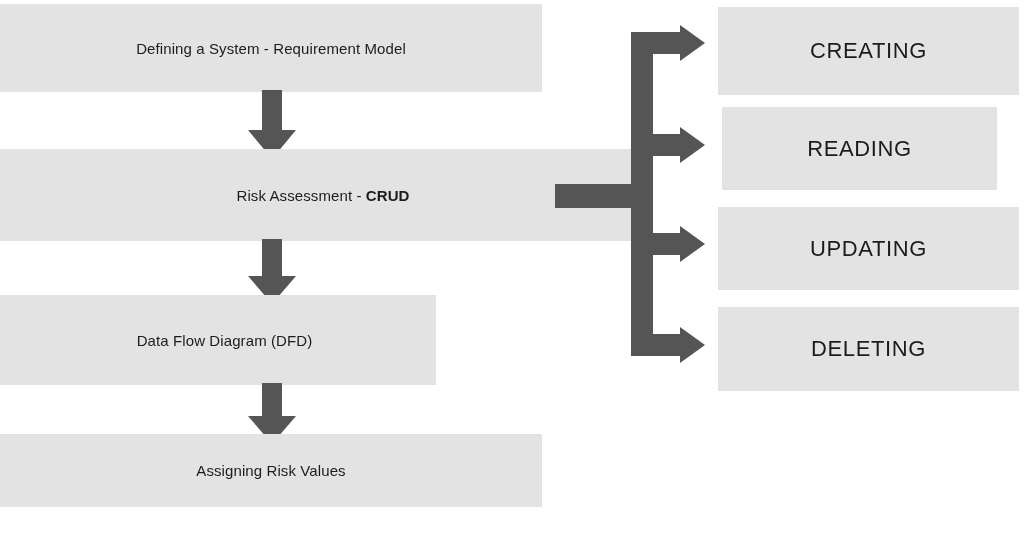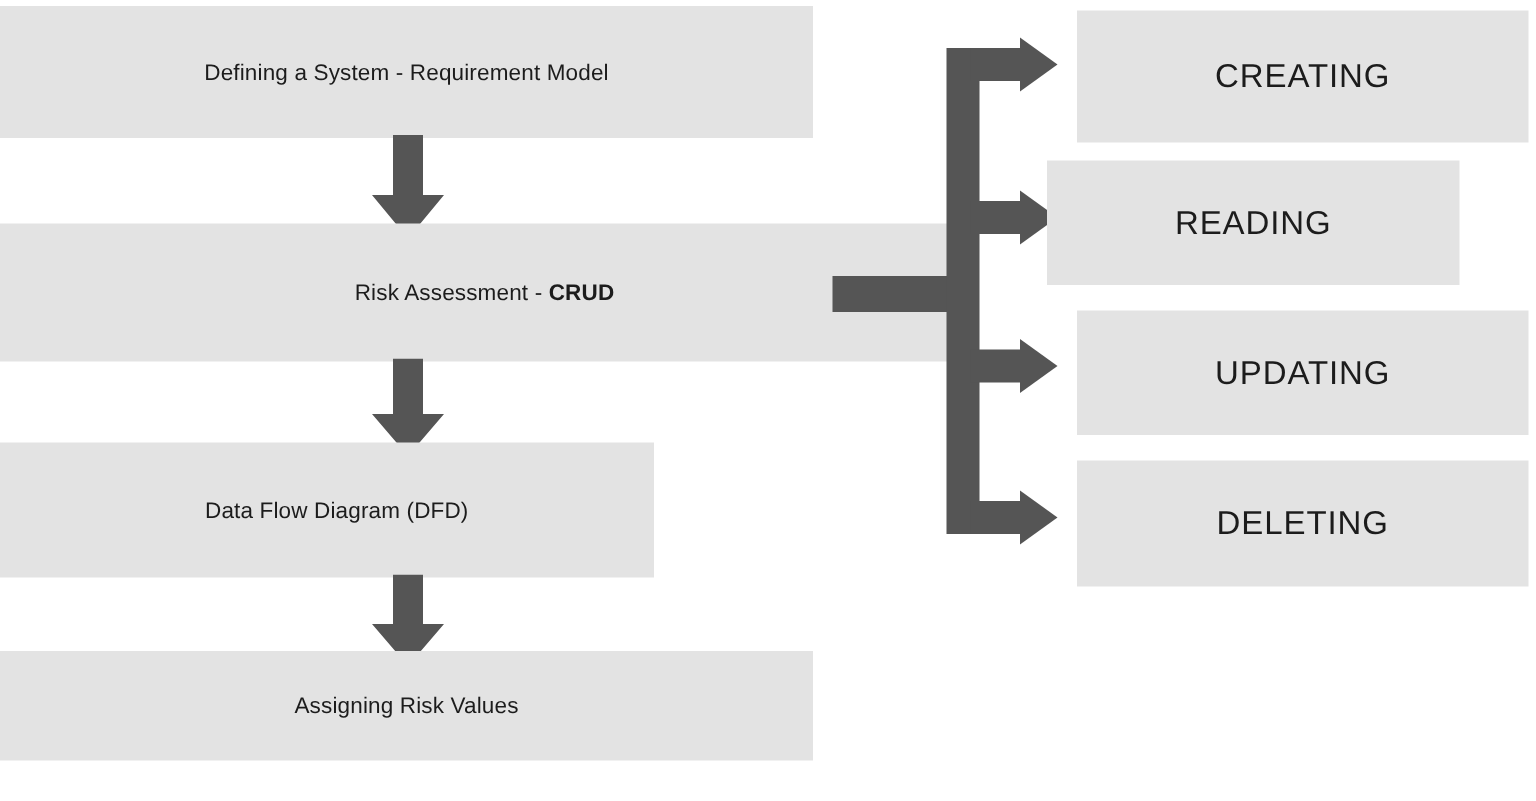--- a/index.html
+++ b/index.html
@@ -113,21 +113,21 @@
 
       <rect x="95" y="310" width="42" height="22" fill="#555555"></rect>
       <polygon points="128,303 153,321 128,339" fill="#555555"></polygon>
     </svg>
   </div>
 
   <div class="node-box" style="left:718px; top:7px; width:301px; height:88px;">
     <span class="node-label right-label">CREATING</span>
   </div>
 
-  <div class="node-box" style="left:698px; top:107px; width:275px; height:83px;">
+  <div class="node-box" style="left:722px; top:107px; width:275px; height:83px;">
     <span class="node-label right-label">READING</span>
   </div>
 
   <div class="node-box" style="left:718px; top:207px; width:301px; height:83px;">
     <span class="node-label right-label">UPDATING</span>
   </div>
 
   <div class="node-box" style="left:718px; top:307px; width:301px; height:84px;">
     <span class="node-label right-label">DELETING</span>
   </div>

